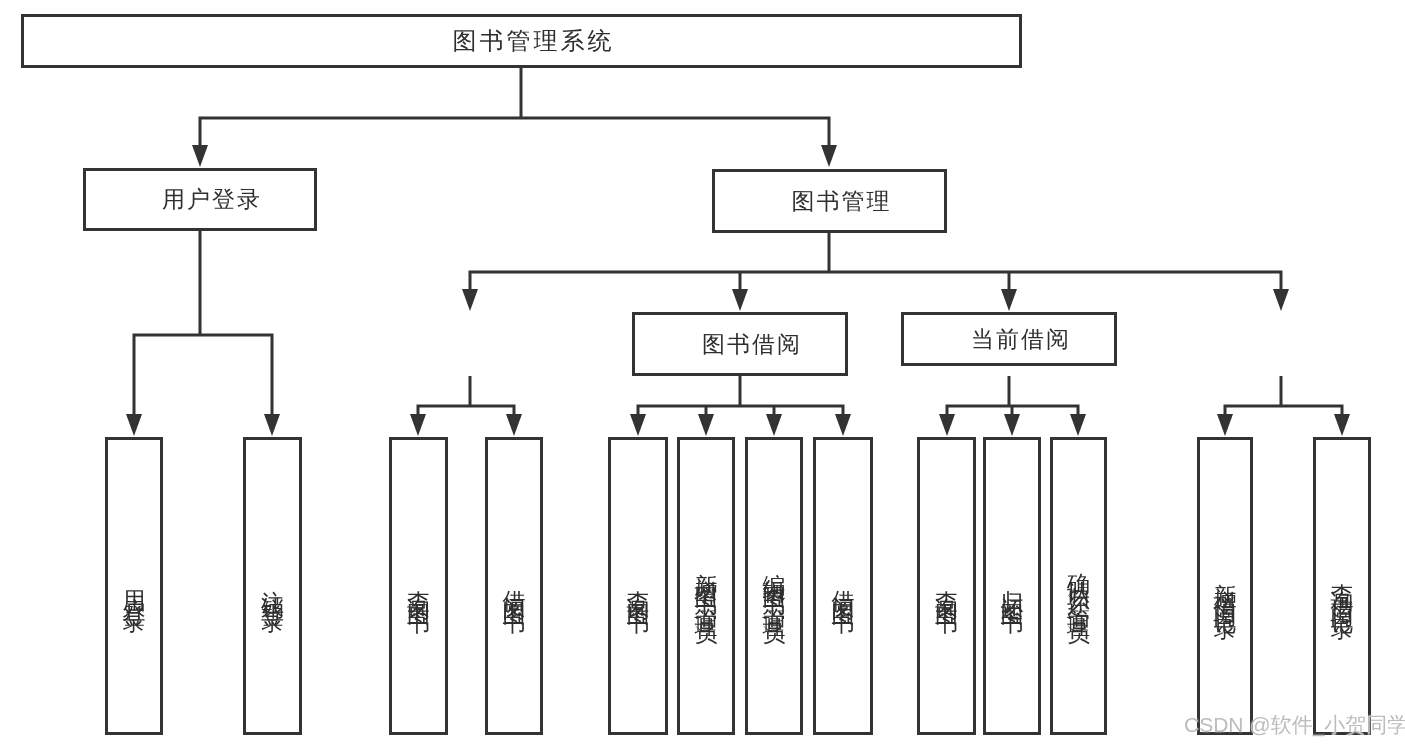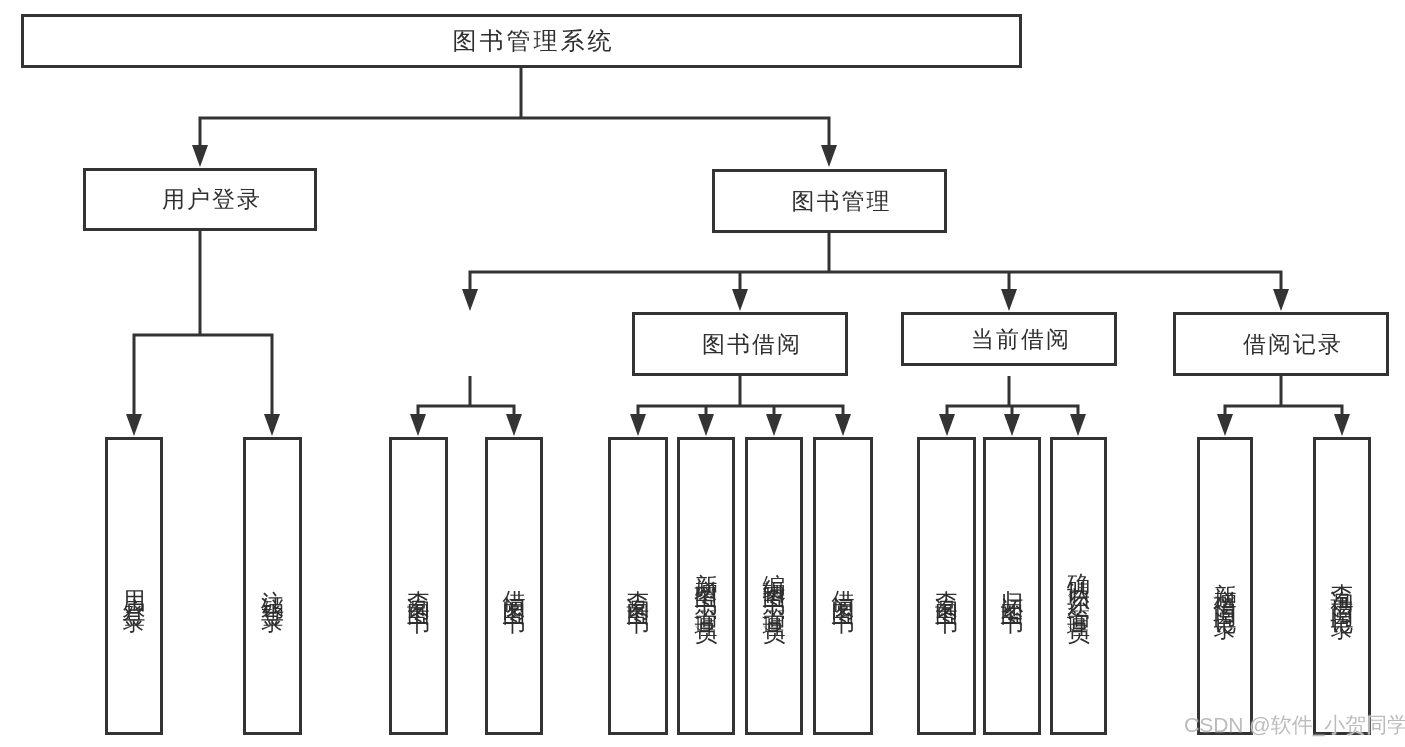--- a/index.html
+++ b/index.html
@@ -140,23 +140,20 @@
   <div class="node node-h" style="left:712px; top:169px; width:235px; height:64px;">
     <span>图书管理</span>
   </div>
 
   <div class="node node-h" style="left:632px; top:312px; width:216px; height:64px;">
     <span>图书借阅</span>
   </div>
   <div class="node node-h" style="left:901px; top:312px; width:216px; height:54px;">
     <span>当前借阅</span>
   </div>
-  <div class="node node-h" style="left:1173px; top:312px; width:216px; height:64px;">
-    <span>借阅记录</span>
-  </div>
 
   <div class="node node-v" style="left:105px; top:437px; width:58px; height:298px;">
     <span class="vlabel">用户登录</span>
   </div>
   <div class="node node-v" style="left:243px; top:437px; width:59px; height:298px;">
     <span class="vlabel">注销登录</span>
   </div>
   <div class="node node-v" style="left:389px; top:437px; width:59px; height:298px;">
     <span class="vlabel">查询图书</span>
   </div>

